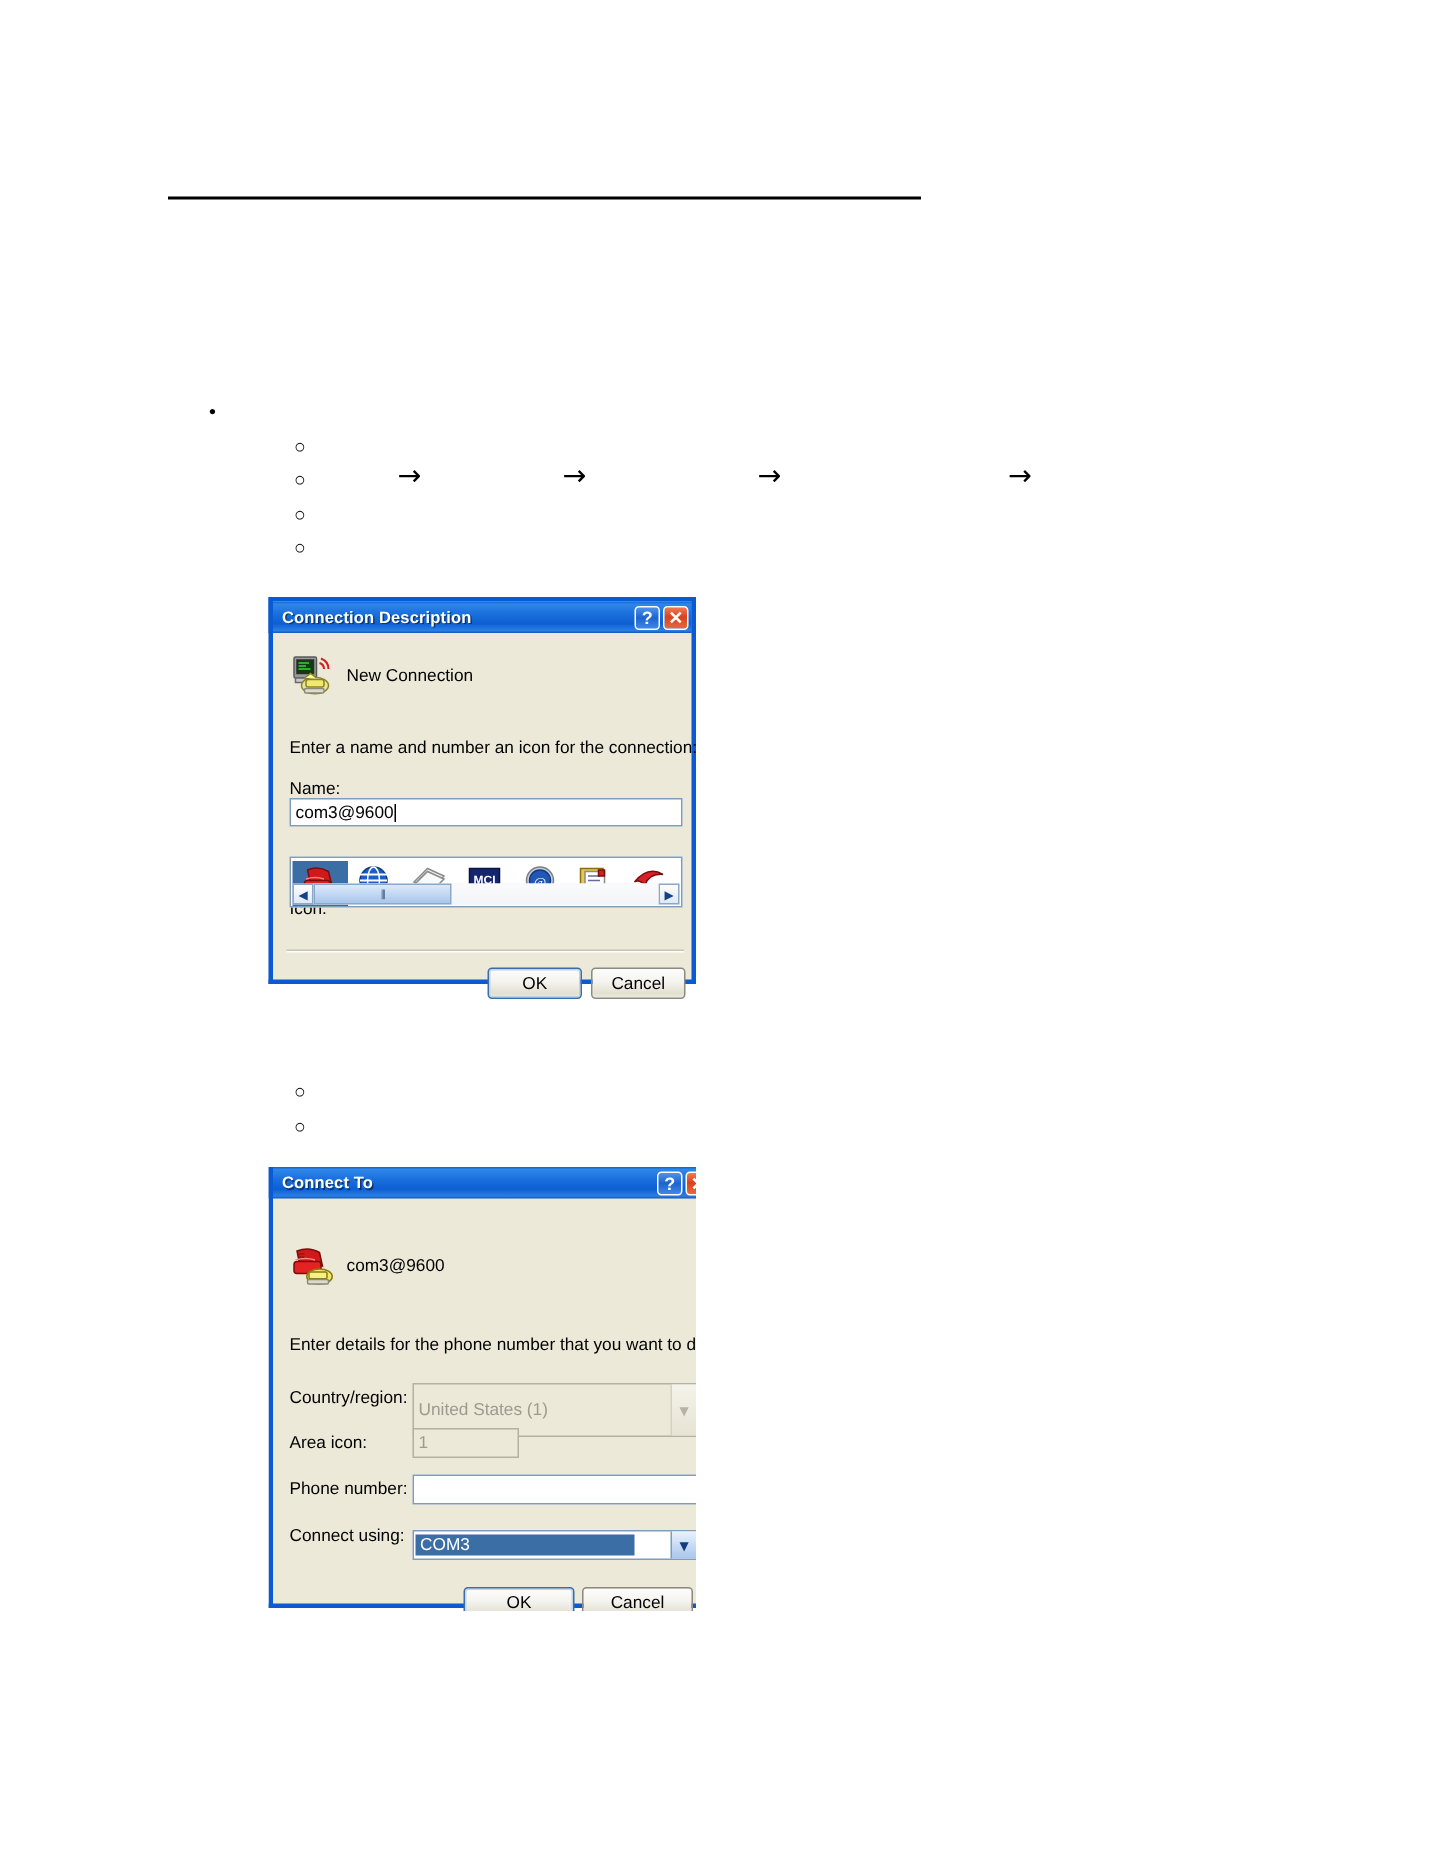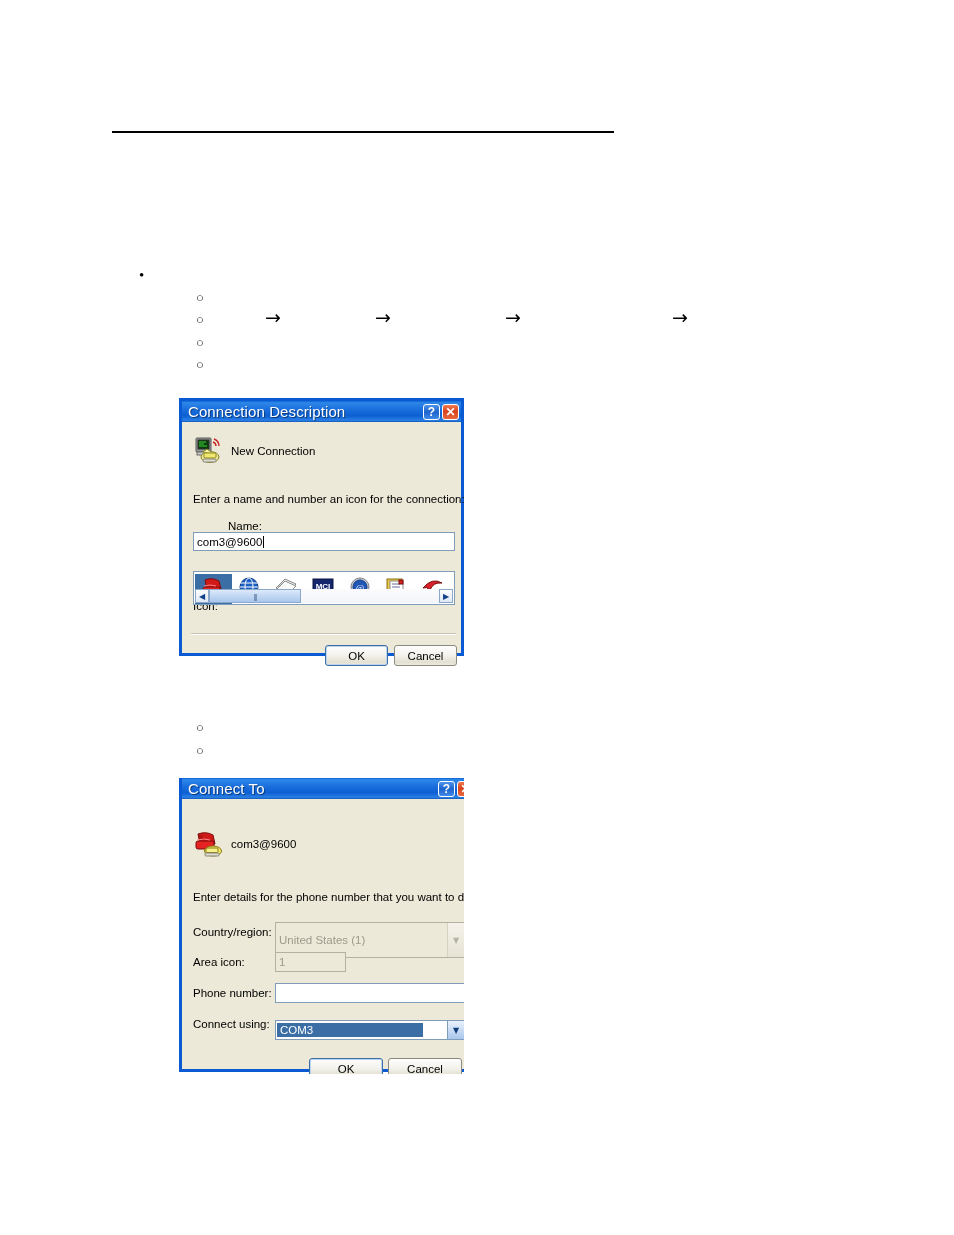--- a/index.html
+++ b/index.html
@@ -69,22 +69,22 @@
     display: flex;
     align-items: center;
     padding: 0 2px 0 6px;
     box-sizing: content-box;
     margin: -3px -3px 0 -3px;
     position: relative;
   }
   .xp-title {
     color: #ffffff;
     font-family: "Liberation Sans", sans-serif;
-    font-size: 15px;
-    font-weight: normal;
+    font-size: 11px;
+    font-weight: bold;
     letter-spacing: 0.1px;
     text-shadow: 1px 1px 0 rgba(0,0,0,0.45);
     white-space: nowrap;
     flex: 1;
   }
   .titlebar-btns {
     display: flex;
     gap: 2px;
     align-items: center;
   }
@@ -365,21 +365,21 @@
           <rect x="10" y="23" width="13" height="3" rx="1" fill="#dedace" stroke="#8a8a7a"></rect>
 
           <path d="M20 6 q3 1 3 4" stroke="#cc2222" stroke-width="1.4" fill="none"></path>
           <path d="M21 3 q5 2 5 7" stroke="#cc2222" stroke-width="1.4" fill="none"></path>
         </svg>
         <span class="label-text" style="margin-left:8px;">New Connection</span>
       </div>
 
       <div class="static-text" style="left:11px; top:71px;">Enter a name and number an icon for the connection:</div>
 
-      <div class="static-text" style="left:11px; top:98px;margin-left:35px;">Name:</div>
+      <div class="static-text" style="left:11px; top:98px;">Name:</div>
 
       <div class="xp-textbox" style="left:11px; top:110px; width:262px; height:19px;">
         <span>com3@9600</span>
           <span class="caret"></span>
       </div>
 
       <div class="static-text" style="left:11px; top:134px;margin-top:44px;">Icon:</div>
 
       <div class="icon-listbox" style="left:11px; top:149px; width:262px; height:34px;">
 

